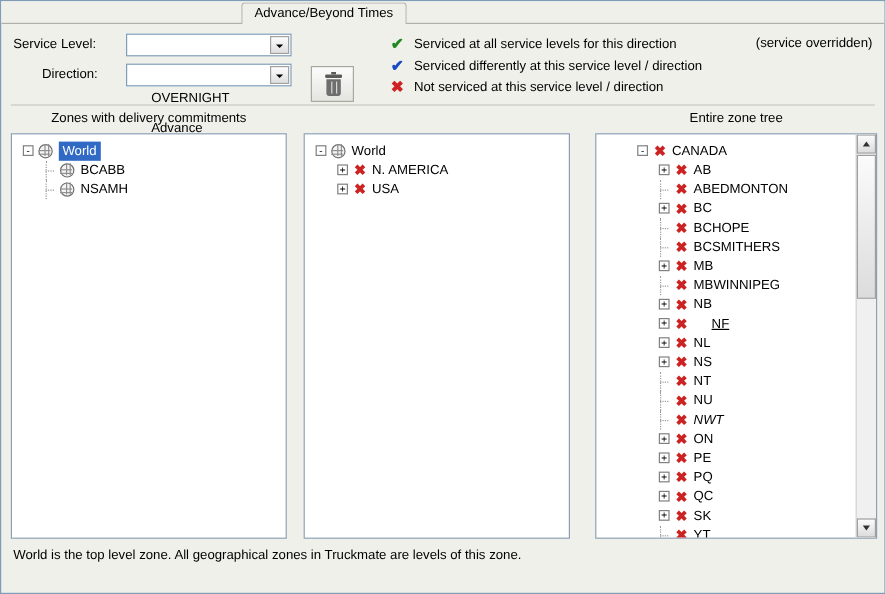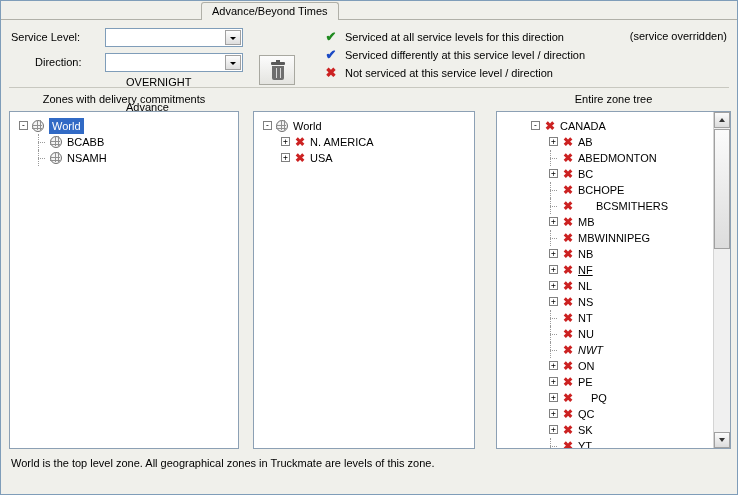--- a/index.html
+++ b/index.html
@@ -481,42 +481,42 @@
         <div class="node">
           <span class="hdots" style="left: 53px; top: 8px; width: 7px;"></span>
           <span class="dots" style="left: 53px; top: 0px; height: 16px;"></span>
           <span class="ico g red" style="left: 64px; color: rgb(204, 34, 34);">✖</span>
           <span class="label" style="left: 81px;">BCHOPE</span>
         </div>
         <div class="node">
           <span class="hdots" style="left: 53px; top: 8px; width: 7px;"></span>
           <span class="dots" style="left: 53px; top: 0px; height: 16px;"></span>
           <span class="ico g red" style="left: 64px; color: rgb(204, 34, 34);">✖</span>
-          <span class="label" style="left: 81px; margin-left: 18px;">BCSMITHERS</span>
+          <span class="label" style="left: 81px;">BCSMITHERS</span>
         </div>
         <div class="node">
           <span class="expander" style="left: 52px;">+</span>
           <span class="ico g red" style="left: 64px; color: rgb(204, 34, 34);">✖</span>
           <span class="label" style="left: 81px;">MB</span>
         </div>
         <div class="node">
           <span class="hdots" style="left: 53px; top: 8px; width: 7px;"></span>
           <span class="dots" style="left: 53px; top: 0px; height: 16px;"></span>
           <span class="ico g red" style="left: 64px; color: rgb(204, 34, 34);">✖</span>
           <span class="label" style="left: 81px;">MBWINNIPEG</span>
         </div>
         <div class="node">
           <span class="expander" style="left: 52px;">+</span>
           <span class="ico g red" style="left: 64px; color: rgb(204, 34, 34);">✖</span>
           <span class="label" style="left: 81px;">NB</span>
         </div>
         <div class="node">
           <span class="expander" style="left: 52px;">+</span>
           <span class="ico g red" style="left: 64px; color: rgb(204, 34, 34);">✖</span>
-          <span class="label" style="left: 81px; text-decoration: underline;">NF</span>
+          <span class="label" style="left: 96px; text-decoration: underline;">NF</span>
         </div>
         <div class="node">
           <span class="expander" style="left: 52px;">+</span>
           <span class="ico g red" style="left: 64px; color: rgb(204, 34, 34);">✖</span>
           <span class="label" style="left: 81px;">NL</span>
         </div>
         <div class="node">
           <span class="expander" style="left: 52px;">+</span>
           <span class="ico g red" style="left: 64px; color: rgb(204, 34, 34);">✖</span>
           <span class="label" style="left: 81px;">NS</span>
@@ -545,21 +545,21 @@
           <span class="label" style="left: 81px;">ON</span>
         </div>
         <div class="node">
           <span class="expander" style="left: 52px;">+</span>
           <span class="ico g red" style="left: 64px; color: rgb(204, 34, 34);">✖</span>
           <span class="label" style="left: 81px;">PE</span>
         </div>
         <div class="node">
           <span class="expander" style="left: 52px;">+</span>
           <span class="ico g red" style="left: 64px; color: rgb(204, 34, 34);">✖</span>
-          <span class="label" style="left: 94px; text-align: center;">PQ</span>
+          <span class="label" style="left: 81px; text-align: center;">PQ</span>
         </div>
         <div class="node">
           <span class="expander" style="left: 52px;">+</span>
           <span class="ico g red" style="left: 64px; color: rgb(204, 34, 34);">✖</span>
           <span class="label" style="left: 81px;">QC</span>
         </div>
         <div class="node">
           <span class="expander" style="left: 52px;">+</span>
           <span class="ico g red" style="left: 64px; color: rgb(204, 34, 34);">✖</span>
           <span class="label" style="left: 81px;">SK</span>

